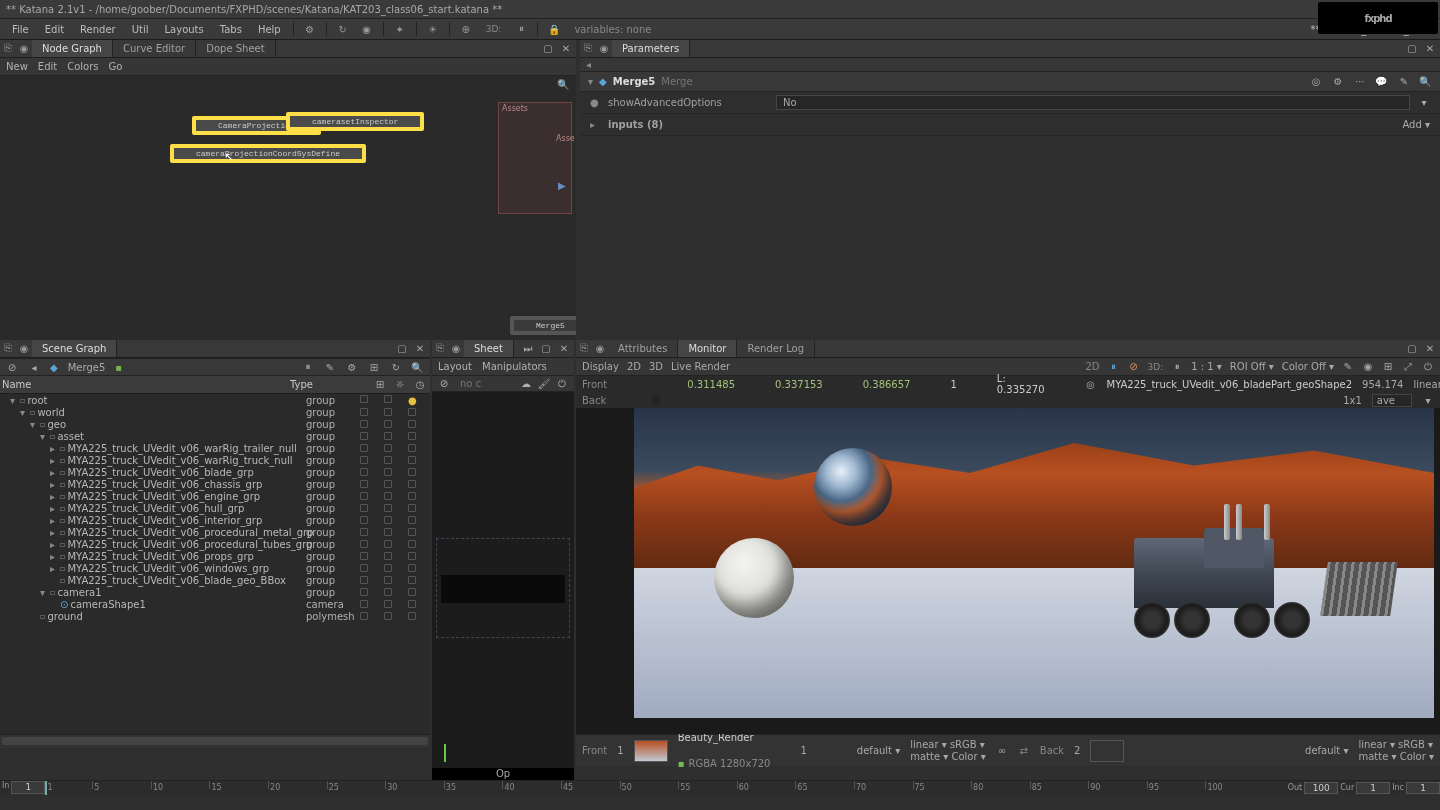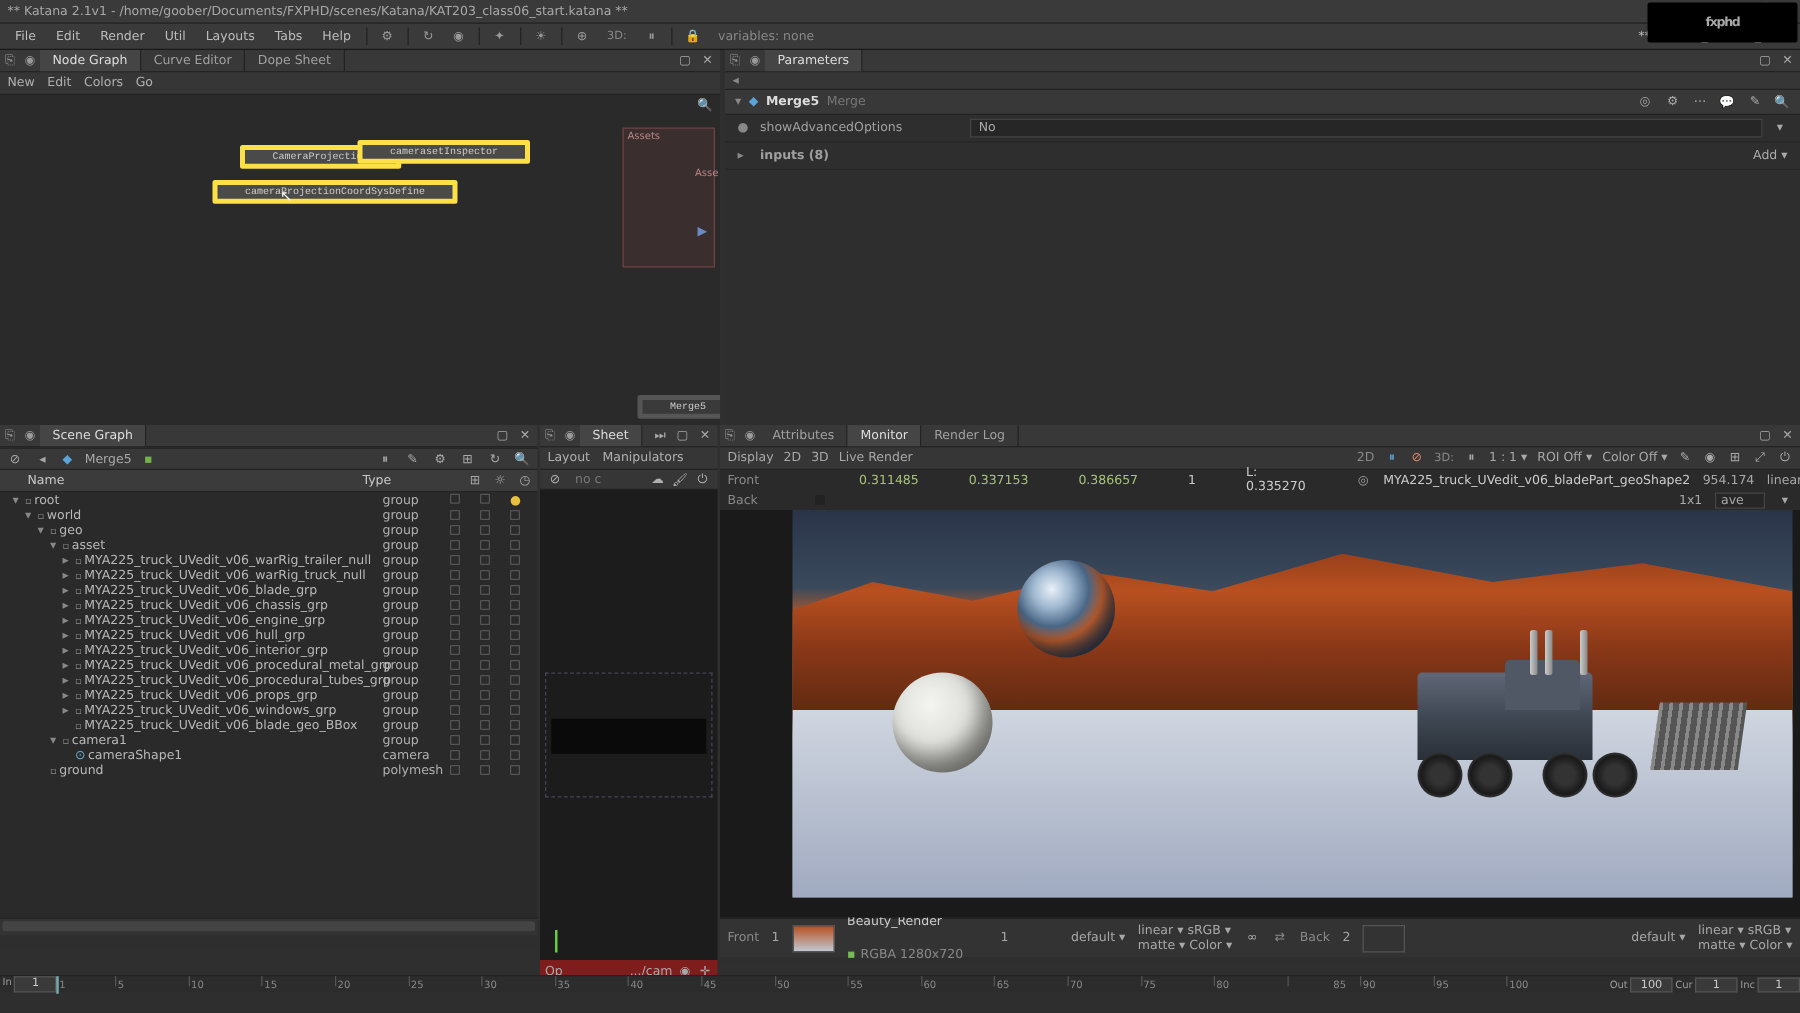--- a/index.html
+++ b/index.html
@@ -33,34 +33,34 @@
 .paramhead { height: 20px; background:#383838; display:flex; align-items:center; padding:0 8px; gap:6px; border-bottom:1px solid #222; }
 .paramhead .title { color:#ddd; font-weight:bold; }
 .paramhead .title2 { color:#777; }
 .paramrow { height: 22px; display:flex; align-items:center; padding:0 10px; border-bottom:1px solid #262626; gap:8px; }
 .paramrow .lab { color:#a0a0a0; width:160px; }
 .paramrow .val { background:#262626; border:1px solid #444; padding:1px 6px; flex:1; }
 .paramrow .exp { color:#888; width:10px; }
 .paramrow .add { margin-left:auto; color:#aaa; }
 
 .sgcols { height:18px; background:#3b3b3b; display:flex; align-items:center; border-bottom:1px solid #1e1e1e; }
-.sgcols .c1 { width:290px; padding-left:22px; color:#c8c8c8; }
+.sgcols .c1 { width:290px; padding-left:2px; color:#c8c8c8; }
 .sgcols .c2 { width:60px; color:#c8c8c8; }
 .sgtree { height: calc(100% - 80px); overflow:hidden; background:#2a2a2a; }
 .sgrow { height:12px; display:flex; align-items:center; padding-left:4px; }
 .sgrow .ind { display:inline-block; }
 .sgrow .tw { color:#888; width:10px; display:inline-block; }
 .sgrow .nm { color:#b8b8b8; }
 .sgrow .ty { color:#b0b0b0; position:absolute; left:306px; }
 .sgrow .dots { position:absolute; left:360px; display:flex; gap:16px; }
 .sgrow .dot { width:8px; height:8px; border:1px solid #555; border-radius:1px; }
 .sgbar { height:18px; background:#383838; display:flex; align-items:center; padding:0 6px; gap:10px; border-top:1px solid #222; border-bottom:1px solid #222; }
 
 .vcanvas { background:#1c1c1c; height:calc(100% - 54px); position:relative; }
-.vbottom { height:18px; background:#7f1d1d; display:flex; align-items:center; padding:0 4px; gap:4px; font-size:9px; }
+.vbottom { height:18px; background:#000000; display:flex; align-items:center; padding:0 4px; gap:4px; font-size:9px;flex-direction:column; }
 
 .monbar { height:18px; background:#363636; display:flex; align-items:center; padding:0 6px; gap:8px; border-bottom:1px solid #222; }
 .coordrow { height:16px; background:#2a2a2a; display:flex; align-items:center; padding:0 6px; gap:40px; font-size:9px; }
 .coordrow .lab { color:#888; width:30px; }
 .coordrow .v { color:#a6c27a; width:70px; }
 .coordrow .num { color:#ccc; }
 .moncanvas { background:#1a1a1a; position:relative; height:326px; }
 .renderimg { position:absolute; left:58px; top:0; width:800px; height:310px; background:linear-gradient(to bottom,#2a3448 0%,#3a4a5c 20%,#b85a2a 28%,#c06030 40%,#9a4a28 52%,#d8dde5 58%,#c0c8d4 75%,#aab4c4 100%); overflow:hidden; }
 .cliff { position:absolute; left:0; top:20px; width:100%; height:150px; background:linear-gradient(to bottom,#8a3818 0%,#b85020 30%,#8a3818 60%,#5a2810 100%); clip-path: polygon(0 40%, 8% 25%, 18% 35%, 30% 20%, 42% 30%, 55% 10%, 70% 25%, 85% 15%, 100% 30%, 100% 100%, 0 100%); }
 .groundp { position:absolute; left:0; bottom:0; width:100%; height:150px; background:linear-gradient(to bottom,#d0d6e0 0%,#b8c0d0 50%,#a0aac0 100%); }
@@ -650,21 +650,21 @@
         <div class="tlabel" style="left: 693.313px;">60</div>
         <div class="tick" style="left: 749.899px;"></div>
         <div class="tlabel" style="left: 751.899px;">65</div>
         <div class="tick" style="left: 808.485px;"></div>
         <div class="tlabel" style="left: 810.485px;">70</div>
         <div class="tick" style="left: 867.071px;"></div>
         <div class="tlabel" style="left: 869.071px;">75</div>
         <div class="tick" style="left: 925.657px;"></div>
         <div class="tlabel" style="left: 927.657px;">80</div>
         <div class="tick" style="left: 984.242px;"></div>
-        <div class="tlabel" style="left: 986.242px; margin-left: 35px;">85</div>
+        <div class="tlabel" style="left: 986.242px;">85</div>
         <div class="tick" style="left: 1042.83px;"></div>
         <div class="tlabel" style="left: 1044.83px;">90</div>
         <div class="tick" style="left: 1101.41px;"></div>
         <div class="tlabel" style="left: 1103.41px;">95</div>
         <div class="tick" style="left: 1160px;"></div>
         <div class="tlabel" style="left: 1162px;">100</div>
         <div style="position: absolute; left: 0px; top: 0px; width: 2px; height: 14px; background: rgb(119, 170, 170);"></div>
       </div>
     <div style="display:flex;gap:2px;align-items:center">
       <span style="font-size:8px;color:#999">Out</span>

